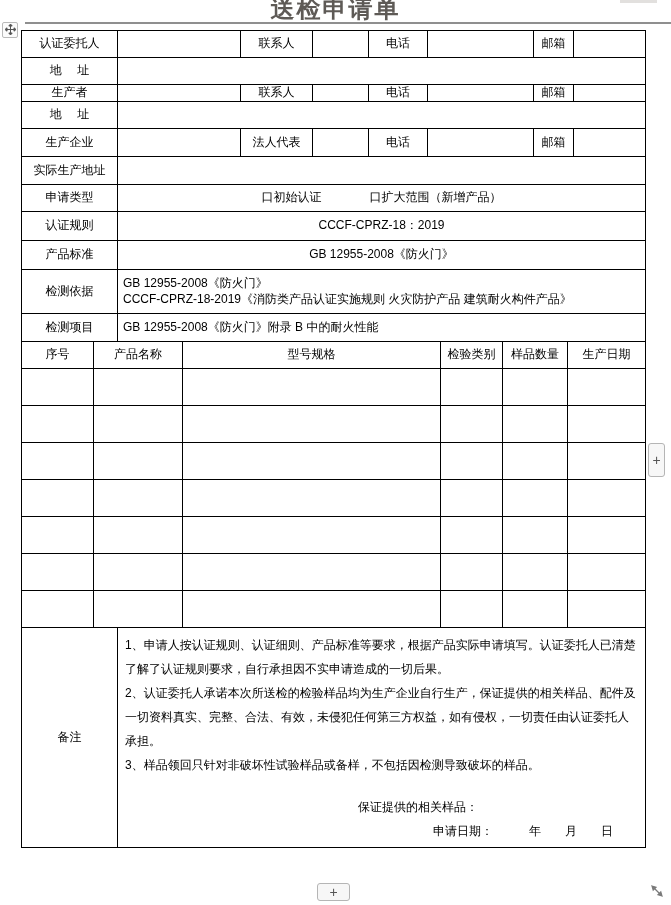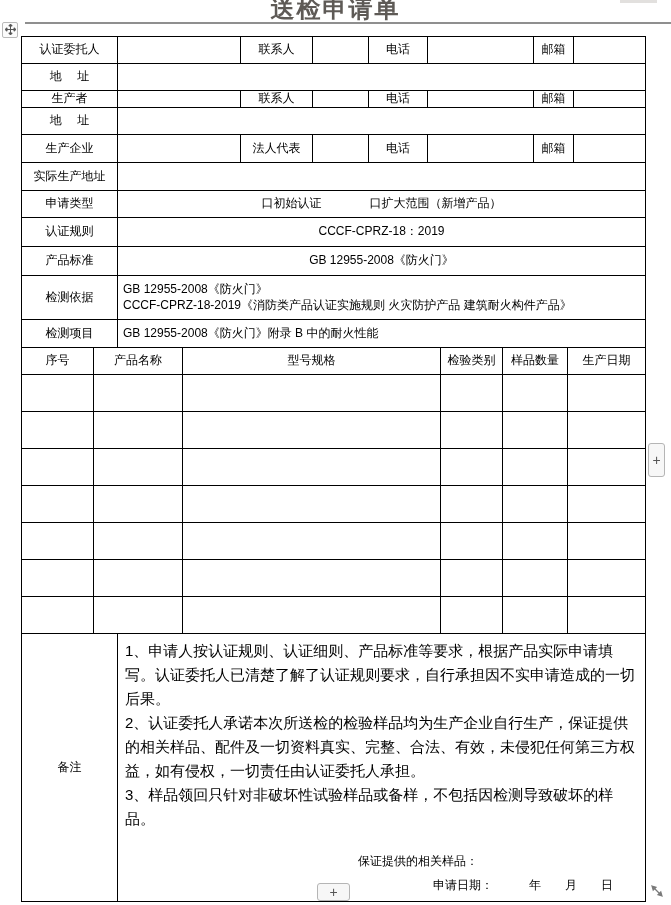--- a/index.html
+++ b/index.html
@@ -9,31 +9,31 @@
 
   .doc-title { position:absolute; top:-7px; left:0; width:671px; text-align:center;
                font-size:24px; font-weight:bold; color:#5e5a56; letter-spacing:2px; }
   .title-rule { position:absolute; top:22px; left:25px; width:646px; height:2px; background:#8f8f8f; }
   .top-artifact { position:absolute; top:0; left:620px; width:37px; height:3px; background:#e2e0de; }
 
   .move-handle { position:absolute; top:22px; left:2px; width:16px; height:16px;
                  border:1px solid #b9b9b9; border-radius:2px; background:#fbfbfb;
                  display:flex; align-items:center; justify-content:center; }
 
-  .tables { position:absolute; top:36px; left:21px; width:624px; }
+  .tables { position:absolute; top:30px; left:21px; width:624px; }
   table { border-collapse:collapse; table-layout:fixed; width:624px; }
   table + table { margin-top:-1px; }
   td, th { border:1px solid #000; font-size:12px; font-weight:normal;
            text-align:center; vertical-align:middle; overflow:hidden;
            padding:0 2px; line-height:1.3; }
   td.left { text-align:left; padding:2px 5px; }
   .lbl { white-space:pre; }
 
   .notes-cell { text-align:left; vertical-align:top; padding:5px 6px 4px 7px; }
-  .notes p { font-size:15px; line-height:24px; text-align:left; }
+  .notes p { font-size:12px; line-height:24px; text-align:left; }
   .sign-line { font-size:12px; line-height:24px; margin-top:18px; padding-left:233px; white-space:pre; }
   .date-line { font-size:12px; line-height:24px; padding-left:308px; white-space:pre; }
 
   .plus-btn { position:absolute; background:#f7f7f7; border:1px solid #b5b5b5; border-radius:3px;
               color:#555; display:flex; align-items:center; justify-content:center;
               font-size:14px; line-height:1; }
   .plus-side { top:443px; left:648px; width:17px; height:34px; }
   .plus-bottom { top:883px; left:317px; width:33px; height:18px; }
   .resize-handle { position:absolute; top:885px; left:650px; width:14px; height:14px;
                    display:flex; align-items:center; justify-content:center; }

